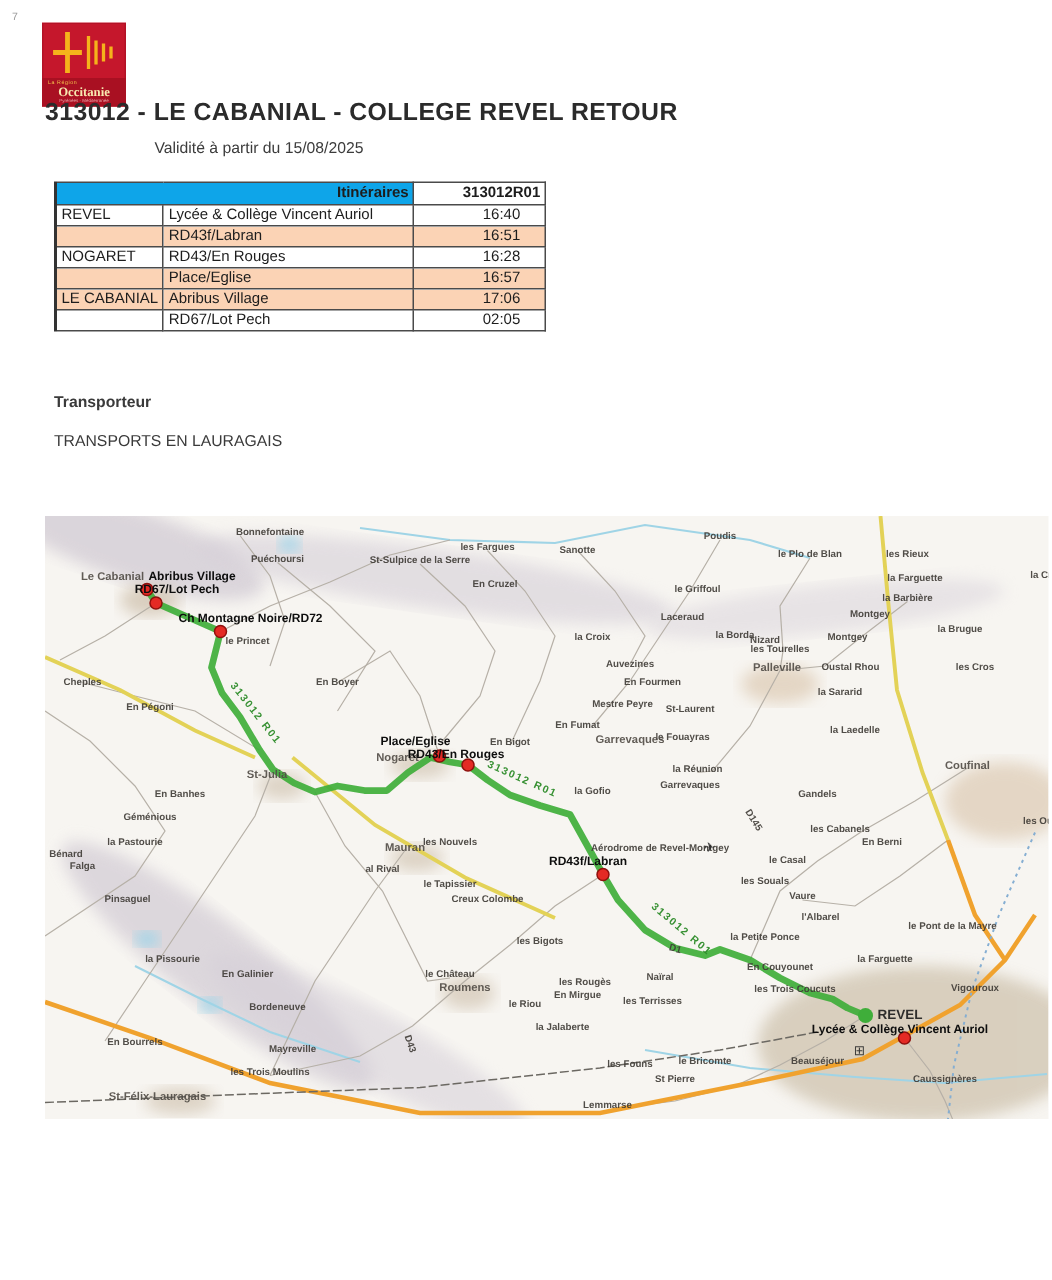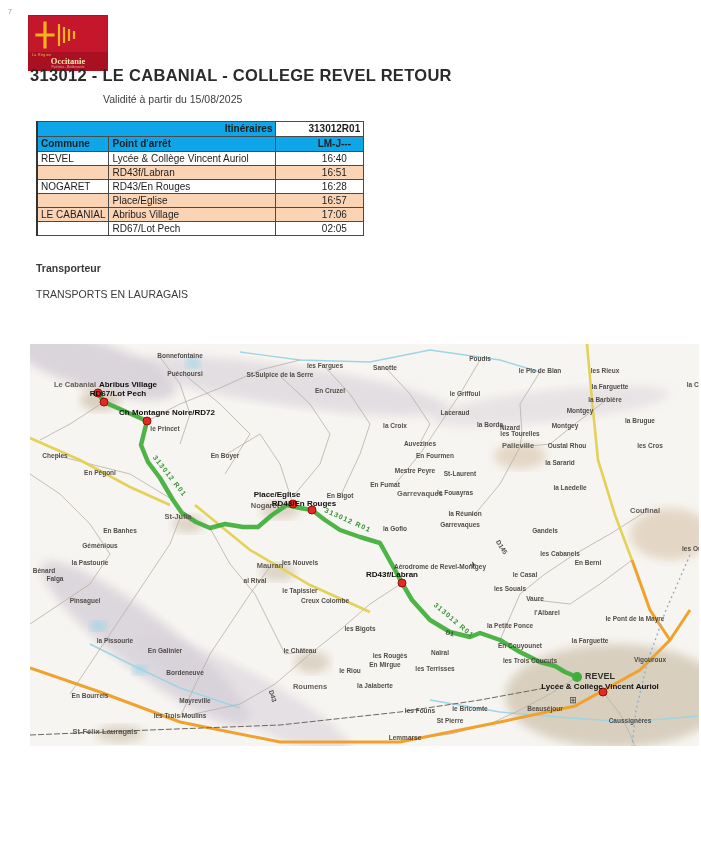--- a/index.html
+++ b/index.html
@@ -1,21 +1,21 @@
 <!DOCTYPE html>
 <html><head>
 <meta charset="utf-8">
 <style>
   html,body{margin:0;padding:0;background:#ffffff;}
   body{width:701px;height:853px;position:relative;font-family:"Liberation Sans",sans-serif;color:#222;overflow:hidden;}
 
   .artifact{position:absolute;left:8px;top:8px;font-size:7px;color:#999;}
 
   
-  .logo{position:absolute;left:28px;top:15px;width:80px;height:56px;background:#c5172c;display:flex;flex-direction:column;align-items:center;justify-content:flex-end;box-shadow:0 0 0 1px #b31226 inset;}
+  .logo{position:absolute;left:28px;top:15px;width:56px;height:56px;background:#c5172c;display:flex;flex-direction:column;align-items:center;justify-content:flex-end;box-shadow:0 0 0 1px #b31226 inset;}
   .logo svg{position:absolute;top:5px;left:6px;}
   .logo .band{width:100%;background:#a91022;padding:1px 0 2px 0;text-align:center;}
   .logo .region{display:block;font-size:3.5px;color:#f4c04a;letter-spacing:.4px;text-align:left;padding-left:4px;}
   .logo .name{display:block;font-size:8.5px;font-weight:700;color:#f8e9b0;font-family:"Liberation Serif",serif;line-height:1;}
   .logo .sub{display:block;font-size:3px;color:#e9a0a6;}
 
   .title{position:absolute;left:30px;top:66px;font-size:16.5px;font-weight:700;color:#2b2b2b;letter-spacing:.3px;white-space:nowrap;}
   .validity{position:absolute;left:103px;top:93px;font-size:10.5px;color:#3c3c3c;text-align:center;}
 
   
@@ -70,25 +70,20 @@
 <table class="tt">
   <colgroup>
       <col style="width:70px">
       <col style="width:167px">
       <col style="width:85px">
     </colgroup>
   <tbody>
       <tr class="hrow">
     <td colspan="2" class="hd right">Itinéraires</td>
     <td class="ctr" style="font-weight:700">313012R01</td>
-  </tr>
-  <tr class="hrow">
-    <td class="hd">Commune</td>
-    <td class="hd">Point d'arrêt</td>
-    <td class="hd ctr">LM-J---</td>
   </tr>
   <tr>
     <td>REVEL</td>
     <td>Lycée &amp; Collège Vincent Auriol</td>
     <td class="ctr">16:40</td>
   </tr>
   <tr class="shade">
     <td></td>
     <td>RD43f/Labran</td>
     <td class="ctr">16:51</td>
@@ -266,21 +261,21 @@
     <div class="mlbl" style="left: 410px; top: 222px;">Aérodrome de Revel-Montgey</div>
     <div class="mlbl town" style="left: 45px; top: 40px;">Le Cabanial</div>
     <div class="mlbl town" style="left: 235px; top: 161px;">Nogaret</div>
     <div class="mlbl town" style="left: 148px; top: 172px;">St-Julia</div>
     <div class="mlbl town big" style="left: 570px; top: 332px;">REVEL</div>
     <div class="mlbl town" style="left: 75px; top: 387px;">St-Félix-Lauragais</div>
     <div class="mlbl town" style="left: 488px; top: 101px;">Palleville</div>
     <div class="mlbl town" style="left: 390px; top: 149px;">Garrevaques</div>
     <div class="mlbl town" style="left: 615px; top: 166px;">Coufinal</div>
     <div class="mlbl town" style="left: 240px; top: 221px;">Mauran</div>
-    <div class="mlbl town" style="left: 280px; top: 314px; margin-top: 28px;">Roumens</div>
+    <div class="mlbl town" style="left: 280px; top: 314px;">Roumens</div>
     <div class="mlbl route" style="left: 140px; top: 132px; transform: translate(-50%, -50%) rotate(52deg);">313012 R01</div>
     <div class="mlbl route" style="left: 318px; top: 176px; transform: translate(-50%, -50%) rotate(24deg);">313012 R01</div>
     <div class="mlbl route" style="left: 424px; top: 276px; transform: translate(-50%, -50%) rotate(40deg);">313012 R01</div>
     <div class="mlbl" style="left: 420px; top: 289px; transform: translate(-50%, -50%) rotate(15deg);">D1</div>
     <div class="mlbl" style="left: 243px; top: 352px; transform: translate(-50%, -50%) rotate(72deg);">D43</div>
     <div class="mlbl" style="left: 472px; top: 203px; transform: translate(-50%, -50%) rotate(58deg);">D145</div>
     <div class="mlbl sym" style="left: 443px; top: 221px;">✈</div>
     <div class="mlbl sym" style="left: 543px; top: 356px;">⊞</div>
     <div class="dot" style="left: 68px; top: 49px; background: rgb(228, 42, 36);"></div>
     <div class="mlbl stop" style="left: 88px; top: 49px;">RD67/Lot Pech</div>

